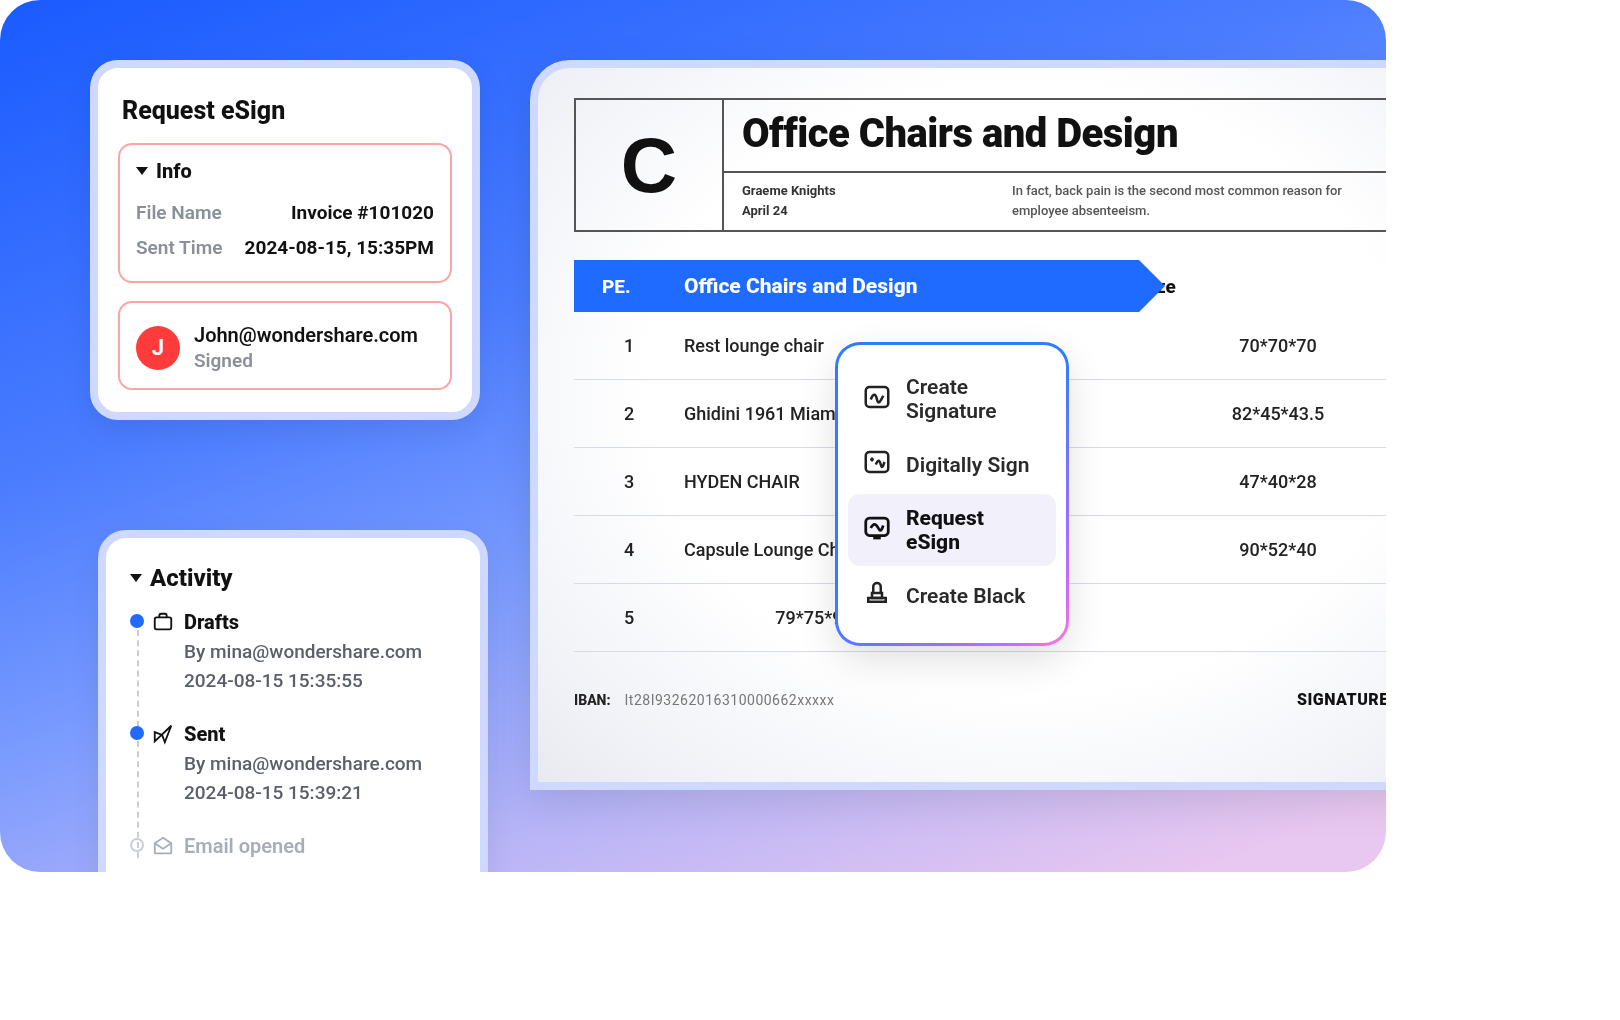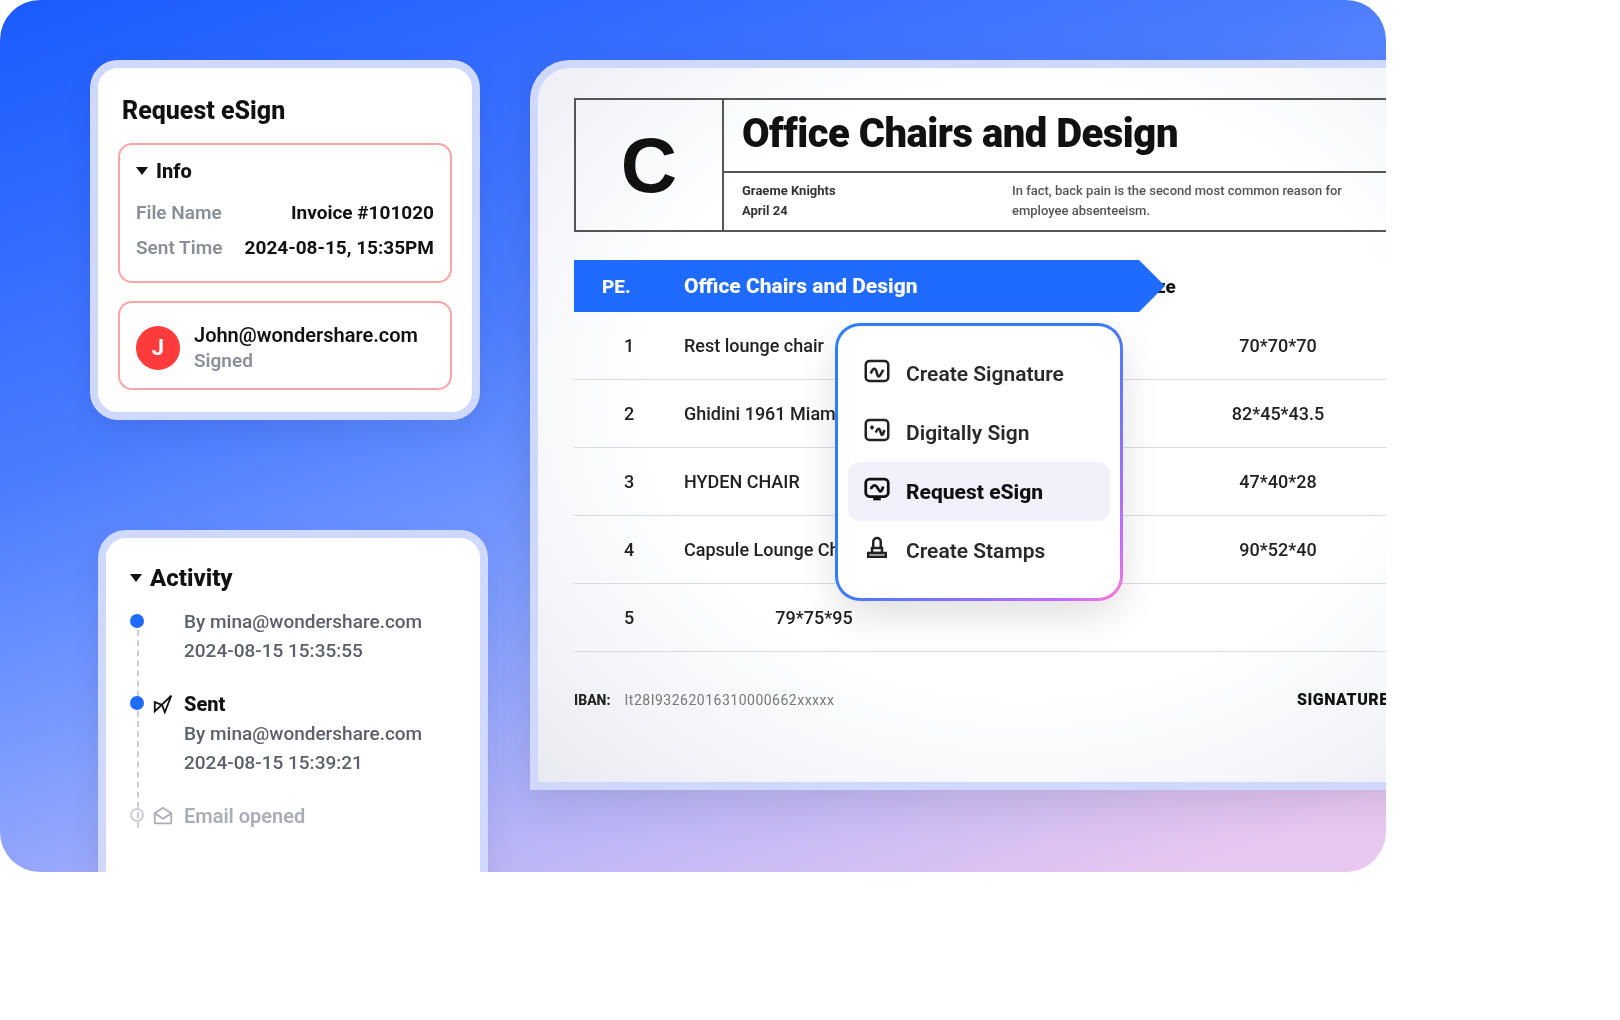--- a/index.html
+++ b/index.html
@@ -268,22 +268,22 @@
     padding: 0 14px 0 0;
   }
   .iban-lab { font-size: 14px; font-weight: 800; color: #222; }
   .iban-val { font-size: 14px; color: #777; margin-left: 10px; letter-spacing: 0.5px; }
   .sig-lab { font-size: 16px; font-weight: 900; color: #111; letter-spacing: 0.5px; }
 
   
   .ctxmenu {
     position: absolute;
     left: 838px;
-    top: 326px;
-    width: 282px;
+    top: 345px;
+    width: 228px;
     background: #fff;
     border-radius: 22px;
     padding: 18px 10px;
     z-index: 50;
     box-shadow: 0 14px 40px rgba(0,0,0,0.14);
   }
   .ctxmenu::before {
     content: "";
     position: absolute;
     inset: -3px;
@@ -349,20 +349,29 @@
 
   <div class="card card-activity">
     <div class="sect-head">
       <span class="triangle-down"></span>
       <span>Activity</span>
     </div>
     <div class="timeline">
 
       <div class="tl-item">
         <div class="tl-dot"></div>
+        <div class="tl-head">
+          <span>
+            <svg viewBox="0 0 24 24" fill="none" stroke="#111" stroke-width="2">
+                <rect x="3" y="7" width="18" height="13" rx="2"></rect>
+                <path d="M8 7V5a2 2 0 0 1 2-2h4a2 2 0 0 1 2 2v2"></path>
+              </svg>
+          </span>
+          <span>Drafts</span>
+        </div>
         <div class="tl-by">By mina@wondershare.com</div>
         <div class="tl-time">2024-08-15 15:35:55</div>
       </div>
 
       <div class="tl-item">
         <div class="tl-dot"></div>
         <div class="tl-head">
           <span>
             <svg viewBox="0 0 24 24" fill="none" stroke="#111" stroke-width="2">
                 <path d="M3 20 L21 3 L14 21 L11 13 L3 10 Z"></path>
@@ -484,17 +493,17 @@
       <span>Request eSign</span>
     </div>
     <div class="ctx-item">
       <span>
         <svg viewBox="0 0 24 24" fill="none" stroke="#222" stroke-width="2">
             <path d="M9 12V7a3 3 0 0 1 6 0v5"></path>
             <path d="M5 16h14v3H5z"></path>
             <path d="M8 12h8v4H8z"></path>
           </svg>
       </span>
-      <span>Create Stamps</span>
+      <span>Create Black</span>
     </div>
   </div>
 
 </div>
 
 </body></html>

